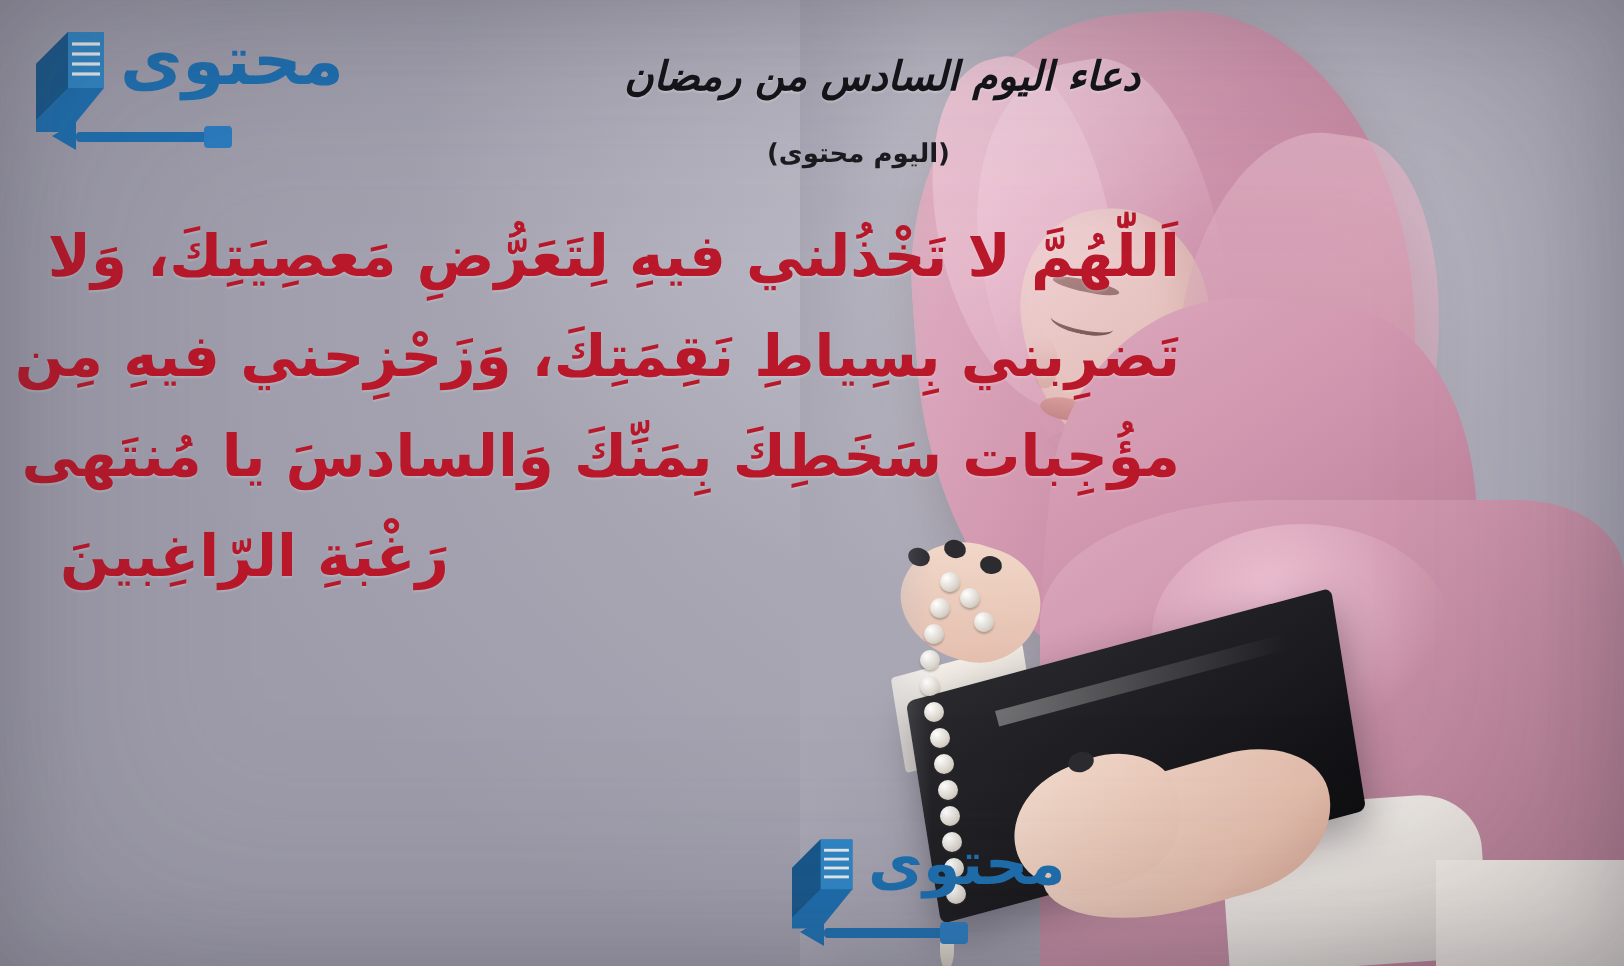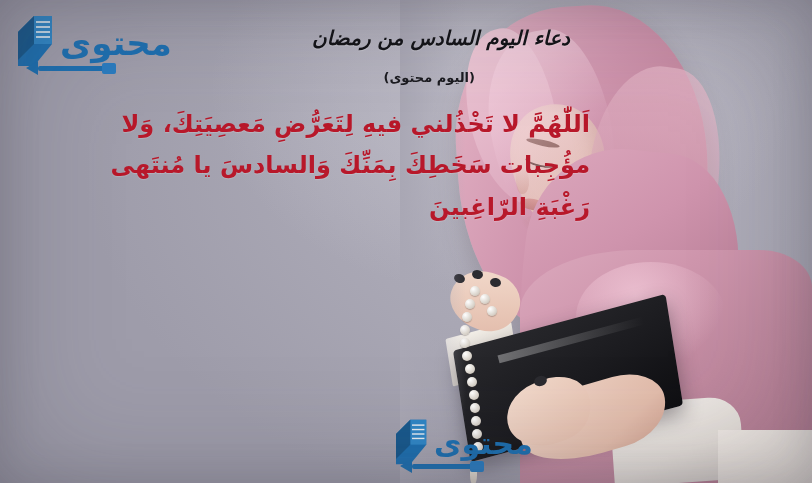--- a/index.html
+++ b/index.html
@@ -182,29 +182,29 @@
     letter-spacing:0;white-space:nowrap;
     text-shadow:0 1px 1px rgba(255,255,255,.25);
     font-style:italic;
   }
   .subtitle{
     position:absolute;right:337px;top:70px;
     font-size:13px;font-weight:bold;color:#1a1a1f;white-space:nowrap;
   }
   .dua{
     position:absolute;left:30px;top:104px;width:560px;
-    text-align:right;
+    text-align:left;
     color:#b8182a;
-    font-size:24px;font-weight:bold;line-height:1.72;
+    font-size:29px;font-weight:bold;line-height:1.72;
     text-shadow:0 1px 1px rgba(255,255,255,.18);
   }
   .dua .ln{display:block;white-space:nowrap;}
 
   
-  .logo{position:absolute;display:flex;align-items:center;direction:rtl;}
+  .logo{position:absolute;display:flex;align-items:flex-start;direction:rtl;}
   .logo-top{left:14px;top:14px;}
   .logo-bottom{left:392px;top:418px;}
   .logo-word{
     font-size:34px;font-weight:bold;color:#1d6fb0;letter-spacing:-1px;line-height:1;
   }
   .logo-bottom .logo-word{font-size:30px;}
   .logo-mark{margin-right:2px;display:block;}
   .logo-penline{
     position:absolute;height:5px;background:#1d6fb0;border-radius:2px;
   }
@@ -278,20 +278,21 @@
     </div>
 
     <div class="photo-shade"></div>
   </div>
 
   <div class="title">دعاء اليوم السادس من رمضان</div>
   <div class="subtitle">(اليوم محتوى)</div>
 
   <div class="dua">
     <span class="ln">اَللّٰهُمَّ لا تَخْذُلني فيهِ لِتَعَرُّضِ مَعصِيَتِكَ، وَلا</span>
+    <span class="ln">تَضرِبني بِسِياطِ نَقِمَتِكَ، وَزَحْزِحني فيهِ مِن</span>
     <span class="ln">مؤُجِبات سَخَطِكَ بِمَنِّكَ وَالسادسَ يا مُنتَهى</span>
     <span class="ln">رَغْبَةِ الرّاغِبينَ</span>
   </div>
 
   <div class="logo logo-top">
     <span class="logo-word">محتوى</span>
     <span class="logo-mark">
       <svg width="44" height="54" viewBox="0 0 44 54" aria-hidden="true">
         <polygon points="4,52 4,18 20,2 38,2 38,30 20,52" fill="#1d6fb0"></polygon>
         <polygon points="20,2 38,2 38,30 20,30" fill="#2f86c6"></polygon>

